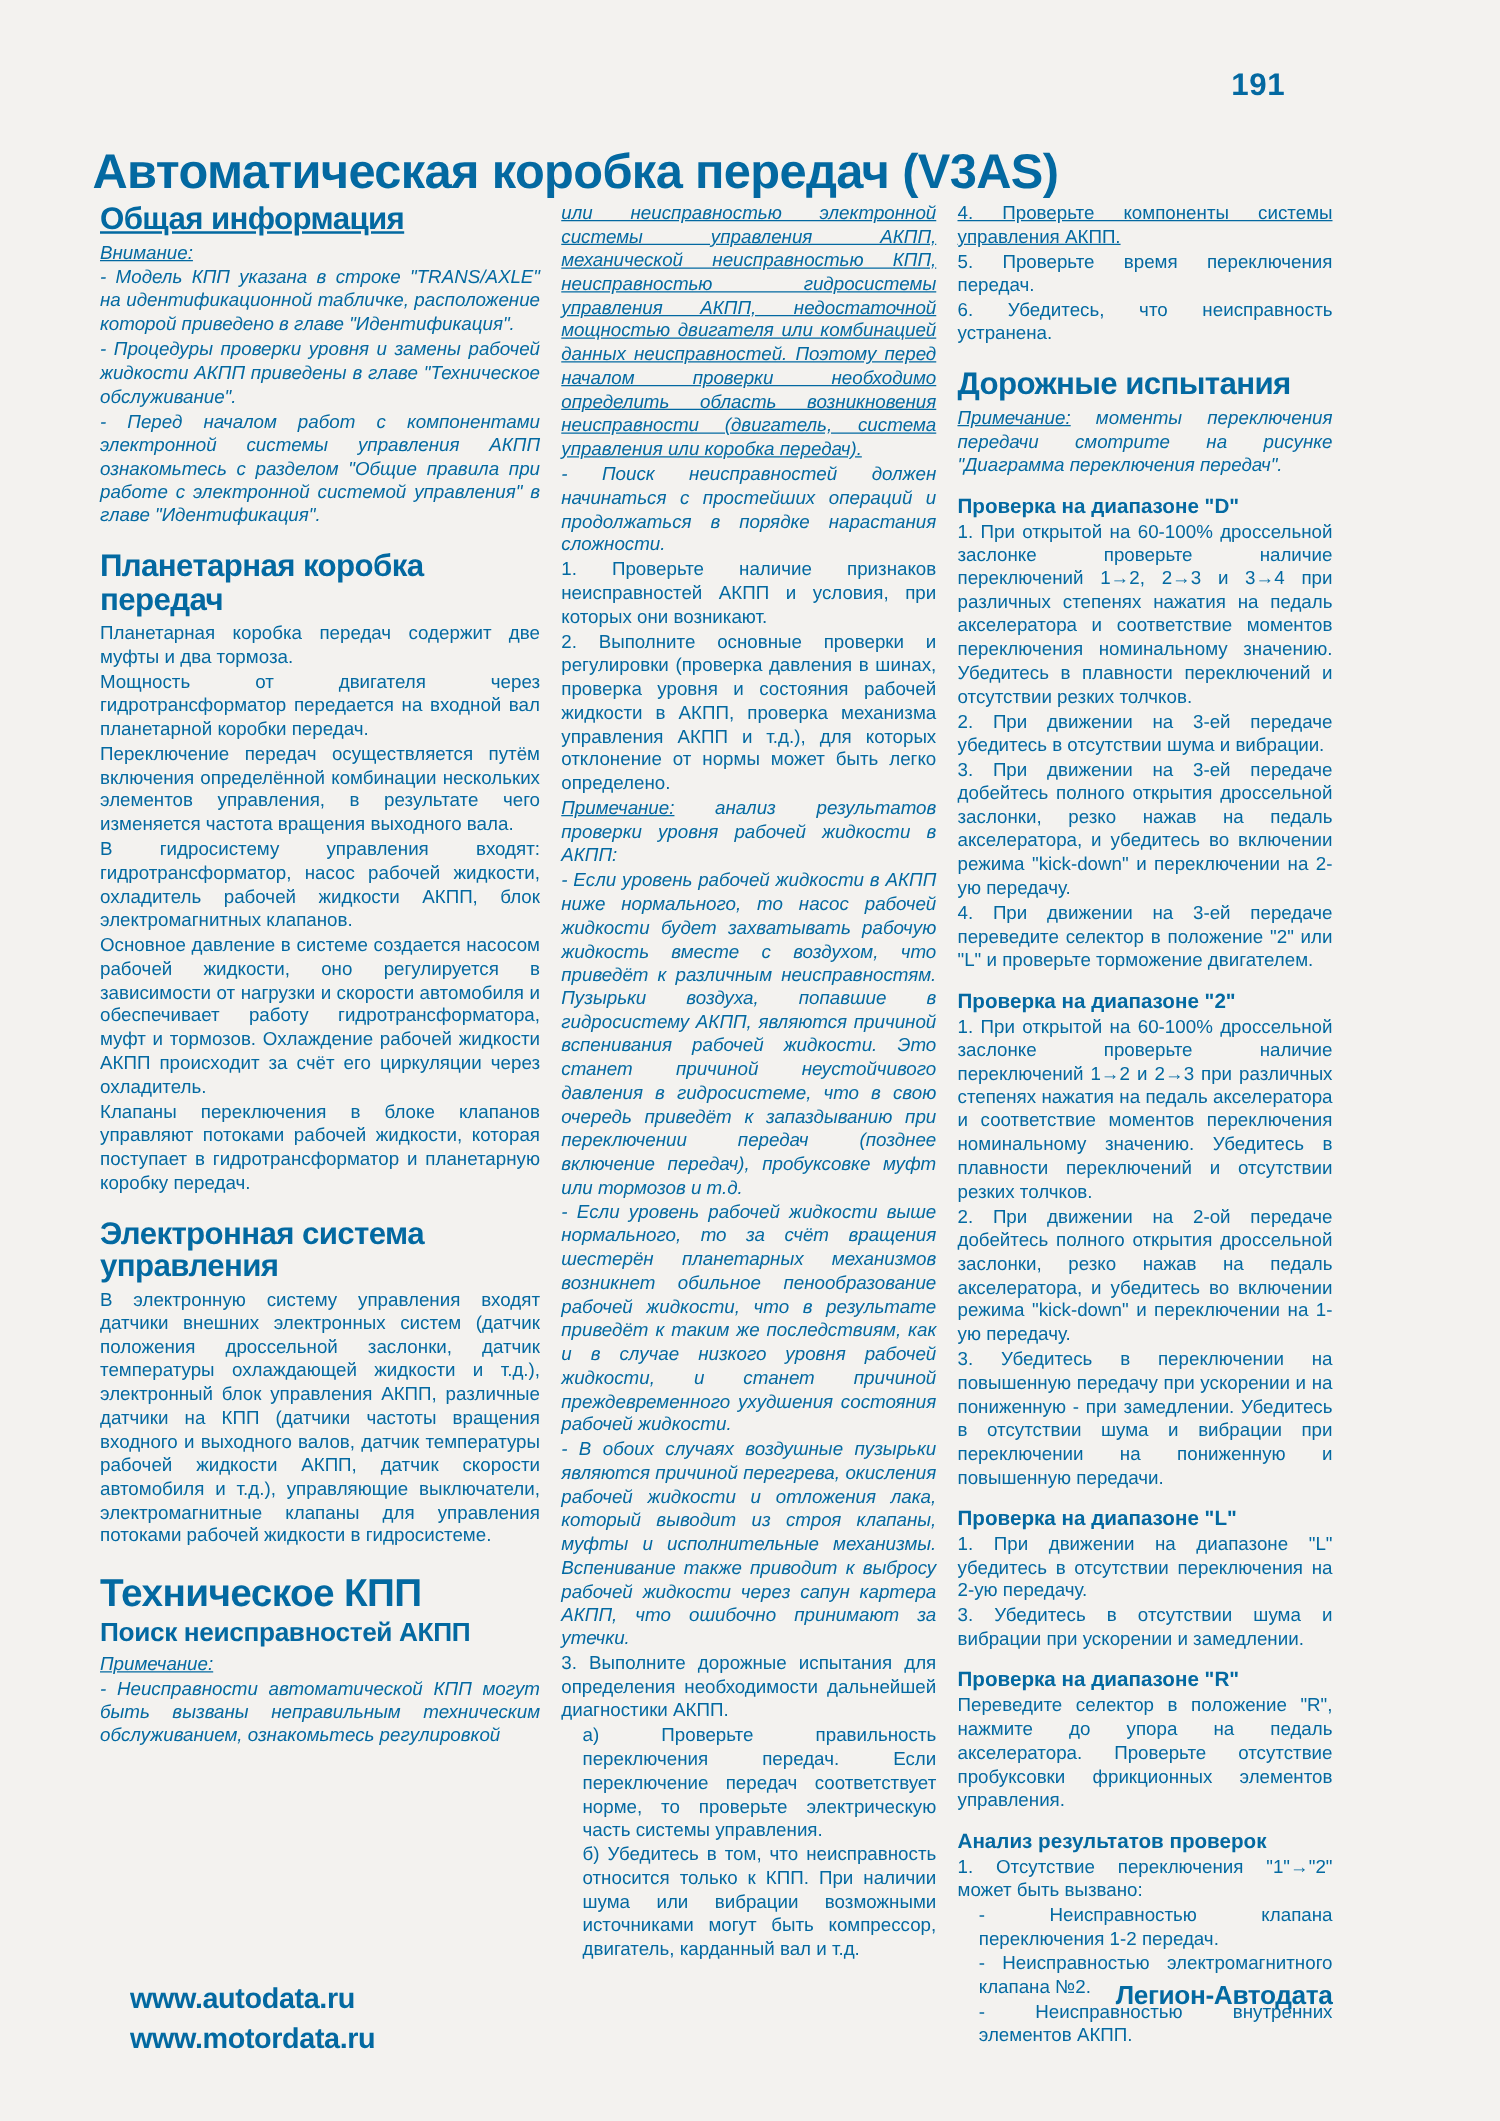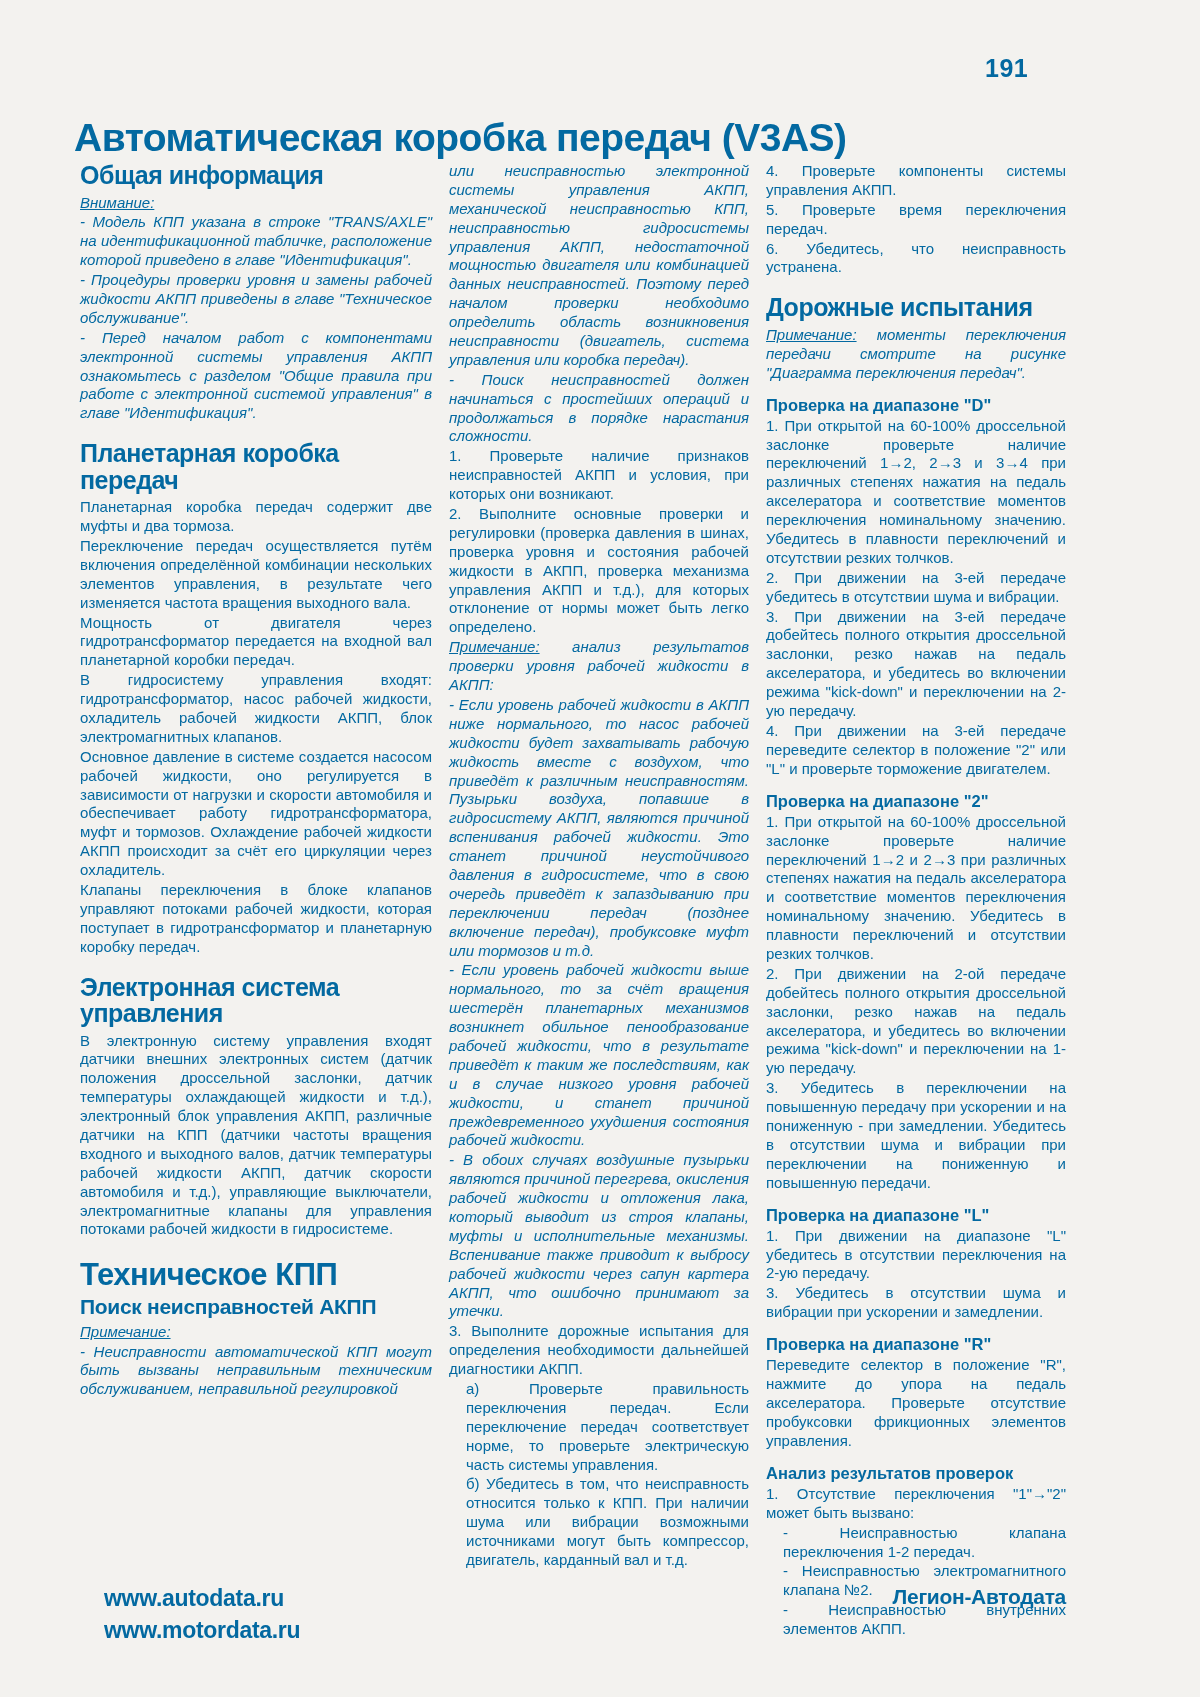--- a/index.html
+++ b/index.html
@@ -30,21 +30,21 @@
     font-size:15px; line-height:1.26;
   }
   .col { flex:0 0 300px; width:300px; }
   .col-wide { flex:0 0 352px; width:352px; }
   .blk { margin:0; text-align:justify; }
   p.blk + p.blk { margin-top:1px; }
   .h1 { font-size:31px; font-weight:bold; line-height:1.04; margin:20px 0 2px; text-align:left; letter-spacing:-0.5px; }
   .h2 { font-size:25px; font-weight:bold; line-height:1.06; margin:17px 0 5px; text-align:left; letter-spacing:-0.5px; }
   .h3 { font-size:21px; font-weight:bold; line-height:1.05; margin:4px 0 5px; text-align:left; letter-spacing:-0.3px; }
   .h4 { font-size:16.5px; font-weight:bold; line-height:1.1; margin:13px 0 3px; text-align:left; }
-  .col > .blk:first-child { margin-top:0; }
+  .col > .blk:first-child { margin-top:0;text-decoration:underline; }
   .label { font-style:italic; text-decoration:underline; margin:2px 0 1px; text-align:left; }
   .italic { font-style:italic; }
   .note { font-style:italic; }
   .note-label { text-decoration:underline; }
   .p-indent { padding-left:17px; }
   .footer-links {
     position:absolute; top:1583px; left:80px;
     font-size:23px; font-weight:bold; line-height:1.38; letter-spacing:-0.3px;margin-left:24px;
   }
   .footer-brand {
@@ -61,31 +61,31 @@
 
   <div class="columns">
       <div class="col col-wide">
         <h2 class="blk h2">Общая информация</h2>
         <p class="blk label">Внимание:</p>
         <p class="blk italic">- Модель КПП указана в строке "TRANS/AXLE" на идентификационной табличке, расположение которой приведено в главе "Идентификация".</p>
         <p class="blk italic">- Процедуры проверки уровня и замены рабочей жидкости АКПП приведены в главе "Техническое обслуживание".</p>
         <p class="blk italic">- Перед началом работ с компонентами электронной системы управления АКПП ознакомьтесь с разделом "Общие правила при работе с электронной системой управления" в главе "Идентификация".</p>
         <h2 class="blk h2">Планетарная коробка передач</h2>
         <p class="blk p">Планетарная коробка передач содержит две муфты и два тормоза.</p>
+        <p class="blk p">Мощность от двигателя через гидротрансформатор передается на входной вал планетарной коробки передач.</p>
         <p class="blk p">Переключение передач осуществляется путём включения определённой комбинации нескольких элементов управления, в результате чего изменяется частота вращения выходного вала.</p>
-        <p class="blk p">Мощность от двигателя через гидротрансформатор передается на входной вал планетарной коробки передач.</p>
         <p class="blk p">В гидросистему управления входят: гидротрансформатор, насос рабочей жидкости, охладитель рабочей жидкости АКПП, блок электромагнитных клапанов.</p>
         <p class="blk p">Основное давление в системе создается насосом рабочей жидкости, оно регулируется в зависимости от нагрузки и скорости автомобиля и обеспечивает работу гидротрансформатора, муфт и тормозов. Охлаждение рабочей жидкости АКПП происходит за счёт его циркуляции через охладитель.</p>
         <p class="blk p">Клапаны переключения в блоке клапанов управляют потоками рабочей жидкости, которая поступает в гидротрансформатор и планетарную коробку передач.</p>
         <h2 class="blk h2">Электронная система управления</h2>
         <p class="blk p">В электронную систему управления входят датчики внешних электронных систем (датчик положения дроссельной заслонки, датчик температуры охлаждающей жидкости и т.д.), электронный блок управления АКПП, различные датчики на КПП (датчики частоты вращения входного и выходного валов, датчик температуры рабочей жидкости АКПП, датчик скорости автомобиля и т.д.), управляющие выключатели, электромагнитные клапаны для управления потоками рабочей жидкости в гидросистеме.</p>
         <h1 class="blk h1">Техническое КПП</h1>
         <h3 class="blk h3">Поиск неисправностей АКПП</h3>
         <p class="blk label">Примечание:</p>
-        <p class="blk italic">- Неисправности автоматической КПП могут быть вызваны неправильным техническим обслуживанием, неправильной регулировкой</p>
+        <p class="blk italic">- Неисправности автоматической КПП могут быть вызваны неправильным техническим обслуживанием, ознакомьтесь регулировкой</p>
       </div>
       <div class="col">
         <p class="blk italic">или неисправностью электронной системы управления АКПП, механической неисправностью КПП, неисправностью гидросистемы управления АКПП, недостаточной мощностью двигателя или комбинацией данных неисправностей. Поэтому перед началом проверки необходимо определить область возникновения неисправности (двигатель, система управления или коробка передач).</p>
         <p class="blk italic">- Поиск неисправностей должен начинаться с простейших операций и продолжаться в порядке нарастания сложности.</p>
         <p class="blk p">1. Проверьте наличие признаков неисправностей АКПП и условия, при которых они возникают.</p>
         <p class="blk p">2. Выполните основные проверки и регулировки (проверка давления в шинах, проверка уровня и состояния рабочей жидкости в АКПП, проверка механизма управления АКПП и т.д.), для которых отклонение от нормы может быть легко определено.</p>
         <p class="blk note"><span class="note-label">Примечание:</span> анализ результатов проверки уровня рабочей жидкости в АКПП:</p>
         <p class="blk italic">- Если уровень рабочей жидкости в АКПП ниже нормального, то насос рабочей жидкости будет захватывать рабочую жидкость вместе с воздухом, что приведёт к различным неисправностям. Пузырьки воздуха, попавшие в гидросистему АКПП, являются причиной вспенивания рабочей жидкости. Это станет причиной неустойчивого давления в гидросистеме, что в свою очередь приведёт к запаздыванию при переключении передач (позднее включение передач), пробуксовке муфт или тормозов и т.д.</p>
         <p class="blk italic">- Если уровень рабочей жидкости выше нормального, то за счёт вращения шестерён планетарных механизмов возникнет обильное пенообразование рабочей жидкости, что в результате приведёт к таким же последствиям, как и в случае низкого уровня рабочей жидкости, и станет причиной преждевременного ухудшения состояния рабочей жидкости.</p>
         <p class="blk italic">- В обоих случаях воздушные пузырьки являются причиной перегрева, окисления рабочей жидкости и отложения лака, который выводит из строя клапаны, муфты и исполнительные механизмы. Вспенивание также приводит к выбросу рабочей жидкости через сапун картера АКПП, что ошибочно принимают за утечки.</p>

